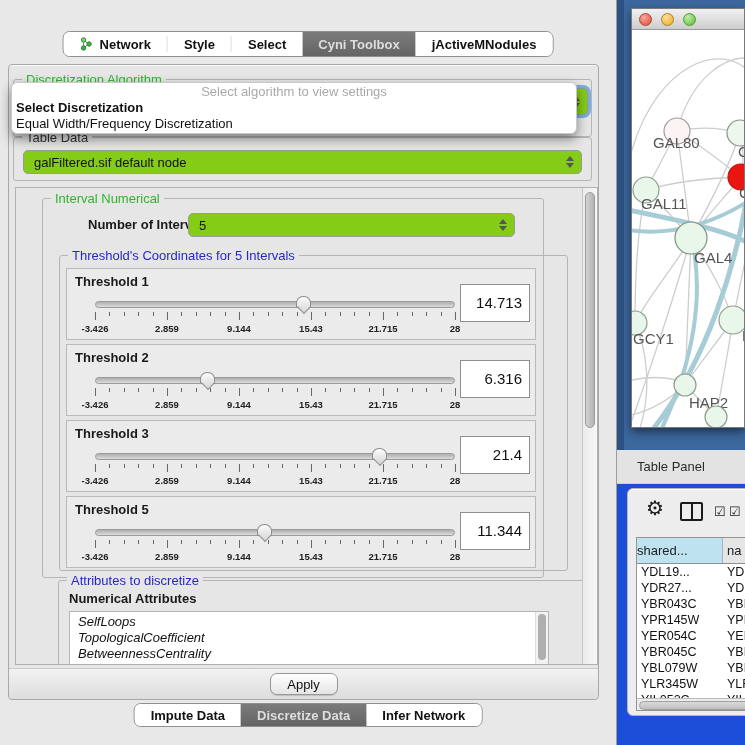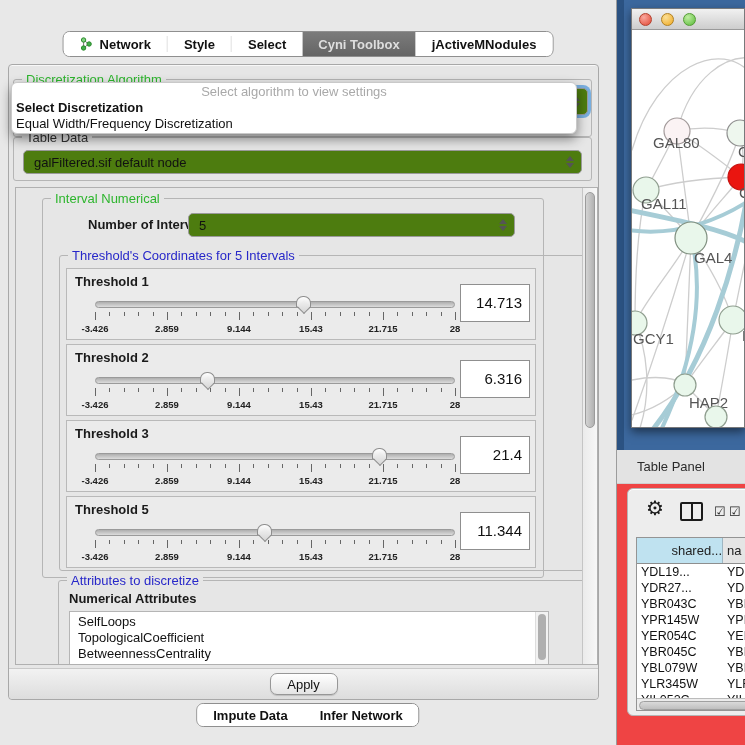--- a/index.html
+++ b/index.html
@@ -25,21 +25,21 @@
   
   .main-panel { position:absolute; left:8px; top:64px; width:591px; height:636px; background:#e6e6e6; border:1px solid #a8a8a8; border-radius:4px; box-shadow:inset 0 1px 0 rgba(255,255,255,.7); }
 
   .group { position:absolute; border:1px solid #b5b5b5; border-radius:3px; }
   .group-title { position:absolute; top:-8px; left:8px; background:#e6e6e6; padding:0 4px; font-size:13px; white-space:nowrap; }
   .group-title.green { color:#2db52d; }
   .group-title.blue  { color:#2727c9; }
   .group-title.dark  { color:#333; }
 
   
-  .combo { position:absolute; background:#4d7c0f; border:1px solid #9a9a9a; border-radius:5px; height:24px; display:flex; align-items:center; padding:0 22px 0 10px; font-size:13px; color:#111; }
+  .combo { position:absolute; background:#84cc16; border:1px solid #9a9a9a; border-radius:5px; height:24px; display:flex; align-items:center; padding:0 22px 0 10px; font-size:13px; color:#111; }
   .combo .spinner { position:absolute; right:7px; top:50%; transform:translateY(-50%); width:9px; height:14px; }
   .spin-up { position:absolute; top:1px; left:1px; width:0; height:0; border-left:4px solid transparent; border-right:4px solid transparent; border-bottom:5px solid #555; }
   .spin-dn { position:absolute; bottom:1px; left:1px; width:0; height:0; border-left:4px solid transparent; border-right:4px solid transparent; border-top:5px solid #555; }
   .focus-ring { box-shadow:0 0 0 3px #79aede; }
 
   .algo-group { left:4px; top:14px; width:579px; height:58px; }
   .algo-combo { left:8px; top:8px; width:566px; height:27px; }
 
   
   .popup { position:absolute; left:2px; top:17px; width:566px; height:52px; background:#fff; border:1px solid #c9c9c9; border-radius:6px; box-shadow:0 5px 12px rgba(0,0,0,.45); z-index:20; padding-top:1px; }
@@ -51,51 +51,51 @@
   .tdata-combo { left:9px; top:12px; width:559px; height:24px; }
 
   
   .scroll-panel { position:absolute; left:6px; top:122px; width:583px; height:478px; border:1px solid #b0b0b0; background:#e6e6e6; overflow:hidden; }
   .panel-scrollbar { position:absolute; right:0; top:0; width:15px; height:100%; background:linear-gradient(90deg,#ebebeb,#f7f7f7); border-left:1px solid #c5c5c5; }
   .panel-thumb { position:absolute; left:2px; top:4px; width:10px; height:236px; border-radius:5px; background:linear-gradient(90deg,#d3d3d3,#b2b2b2); border:1px solid #9b9b9b; }
 
   .interval-group { left:26px; top:10px; width:502px; height:380px; }
   .noi-label { position:absolute; left:45px; top:18px; font-weight:bold; font-size:13px; }
   .noi-combo { left:145px; top:14px; width:327px; height:24px; }
-  .thresholds-group { left:16px; top:56px; width:556px; height:316px; }
+  .thresholds-group { left:16px; top:56px; width:509px; height:316px; }
 
   .threshold-box { position:absolute; left:6px; width:470px; height:72px; background:#ebebeb; border:1px solid #b9b9b9; }
   .t-label { position:absolute; left:8px; top:5px; font-weight:bold; font-size:13px; }
   .slider-area { position:absolute; left:28px; top:26px; width:360px; height:44px; }
   .track { position:absolute; left:0; top:6px; width:100%; height:7px; border-radius:4px; background:linear-gradient(#aeaeae,#dcdcdc); border:1px solid #9a9a9a; }
   .handle { position:absolute; top:1px; width:15px; height:11px; border:1px solid #8e8e8e; border-bottom:none; border-radius:7px 7px 0 0; background:linear-gradient(#fdfdfd,#e3e3e3); z-index:3; }
   .handle::after { content:''; position:absolute; left:2px; top:5px; width:9px; height:9px; transform:rotate(45deg); border-right:1px solid #8e8e8e; border-bottom:1px solid #8e8e8e; background:linear-gradient(135deg,#f2f2f2,#d6d6d6); }
   .ticks { position:absolute; left:0; top:17px; width:100%; height:9px; }
   .tick { position:absolute; top:0; width:1px; height:4px; background:#666; }
   .tick.major { height:8px; }
   .tick-labels { position:absolute; left:0; top:28px; width:100%; height:12px; }
   .tick-label { position:absolute; transform:translateX(-50%); font-size:9.5px; font-weight:bold; color:#222; white-space:nowrap; }
   .value-box { position:absolute; left:393px; top:15px; width:70px; height:38px; background:#fff; border:1px solid #8f8f8f; font-size:15px; text-align:right; line-height:36px; padding-right:7px; color:#111; }
 
   .attr-group { left:42px; top:392px; width:618px; height:90px; }
   .attr-title { position:absolute; left:10px; top:10px; font-weight:bold; font-size:13px; }
-  .attr-list { position:absolute; left:10px; top:30px; width:480px; height:56px; background:#fff; border:1px solid #b5b5b5; overflow:hidden; }
+  .attr-list { position:absolute; left:10px; top:30px; width:480px; height:56px; background:#fff; border:1px solid #b5b5b5; overflow:hidden;font-style:italic; }
   .attr-item { padding-left:8px; height:16px; line-height:16px; font-size:13px; color:#111; white-space:nowrap; }
   .attr-list .pad { height:2px; }
   .list-scrollbar { position:absolute; right:0; top:0; width:13px; height:100%; background:#f2f2f2; border-left:1px solid #ddd; }
   .list-thumb { position:absolute; left:2px; top:2px; width:8px; height:46px; border-radius:4px; background:#afafaf; }
 
   .apply-bar { position:absolute; left:0; top:603px; width:100%; height:31px; background:linear-gradient(#f2f2f2,#dddddd); border-top:1px solid #c9c9c9; border-radius:0 0 4px 4px; text-align:center; }
   .apply-btn { margin-top:4px; width:68px; height:22px; border:1px solid #979797; border-radius:7px; background:linear-gradient(#ffffff,#e4e4e4); font-family:"Liberation Sans",sans-serif; font-size:13px; color:#111; box-shadow:0 1px 1px rgba(0,0,0,.15); }
 
   .bottom-tabbar { position:absolute; top:703px; left:50%; transform:translateX(-50%); }
   .bottom-tabbar .pill { height:24px; }
 
   
-  .right-side { position:absolute; left:617px; top:0; width:128px; height:745px; background:#ef4444;text-decoration:underline; }
+  .right-side { position:absolute; left:617px; top:0; width:128px; height:745px; background:#1d4ed8;text-decoration:underline; }
   .net-frame { position:absolute; left:0; top:0; width:128px; height:450px; background:linear-gradient(90deg,#2b5282 0px,#2b5282 7px,#3c689e 7px); }
   .mac-window { position:absolute; left:14px; top:8px; width:114px; height:420px; background:#fff; border:1px solid #78797b; box-shadow:0 4px 9px rgba(0,0,0,.5); }
   .mac-titlebar { position:relative; width:100%; height:21px; background:linear-gradient(#f1f1f1,#cdcdcd); border-bottom:1px solid #9a9a9a; }
   .tl { position:absolute; top:4px; width:13px; height:13px; border-radius:50%; }
   .tl.red    { left:7px;  background:radial-gradient(circle at 35% 30%, #f9a89e, #e24732); border:1px solid #b2402d; }
   .tl.yellow { left:29px; background:radial-gradient(circle at 35% 30%, #fbdf96, #efa921); border:1px solid #b08022; }
   .tl.green  { left:51px; background:radial-gradient(circle at 35% 30%, #c0eda2, #58bb38); border:1px solid #549b35; }
   .net-canvas { position:relative; width:100%; height:397px; background:#fff; overflow:hidden; }
   .node-label { font-family:"Liberation Sans",sans-serif; font-size:15px; fill:#555; }
 
@@ -103,21 +103,21 @@
   .tp-box { position:absolute; left:10px; top:488px; width:125px; height:228px; background:#ededed; border:1px solid #b5b5b5; border-radius:6px; box-shadow:inset 0 1px 0 #fff; }
   .gear-icon { position:absolute; left:18px; top:9px; font-size:20px; color:#1a1a1a; line-height:20px; }
   .split-icon { position:absolute; left:52px; top:13px; width:23px; height:19px; border:2px solid #1a1a1a; border-radius:2px; }
   .split-icon::after { content:''; position:absolute; left:50%; top:0; width:2px; height:100%; background:#1a1a1a; transform:translateX(-50%); }
   .cb-icon { position:absolute; top:16px; font-size:13px; color:#222; line-height:13px; }
   .cb1 { left:86px; } .cb2 { left:101px; }
 
   .tp-table { position:absolute; left:8px; top:48px; width:120px; height:174px; background:#fff; border:1px solid #949494; overflow:hidden; }
   .thead { position:absolute; left:0; top:0; width:100%; height:26px; border-bottom:1px solid #8e8e8e; display:flex; }
   .th { height:100%; line-height:25px; font-size:13px; color:#222; overflow:hidden; white-space:nowrap; }
-  .th.c0 { width:86px; background:#bfe2f0; border-right:1px solid #9fb6c2; text-align:right; }
+  .th.c0 { width:86px; background:#bfe2f0; border-right:1px solid #9fb6c2; text-align:left; }
   .th.c1 { flex:1; background:#e5e5e5; padding-left:4px; }
   .tbody { position:absolute; left:0; top:26px; width:100%; height:134px; overflow:hidden; }
   .trow { display:flex; height:16px; line-height:16px; }
   .tcell { font-size:12.5px; color:#111; overflow:hidden; white-space:nowrap; }
   .tcell.c0 { width:86px; padding-left:4px; }
   .tcell.c1 { flex:1; padding-left:4px; }
   .hscroll { position:absolute; left:0; top:160px; width:100%; height:14px; background:#ececec; border-top:1px solid #bbb; }
   .hthumb { position:absolute; left:2px; top:2px; right:2px; height:9px; border-radius:5px; background:linear-gradient(#dadada,#bfbfbf); border:1px solid #a0a0a0; }
 </style>
 </head>
@@ -406,20 +406,23 @@
 
       <div class="apply-bar">
         <button class="apply-btn">Apply</button>
       </div>
     </div>
 
     <div class="bottom-tabbar">
       <div class="pill">
         <div class="seg">
             <span>Impute Data</span>
+          </div>
+        <div class="seg sel">
+            <span>Discretize Data</span>
           </div>
         <div class="seg">
             <span>Infer Network</span>
           </div>
       </div>
     </div>
   </div>
 
   <div class="right-side">
 

